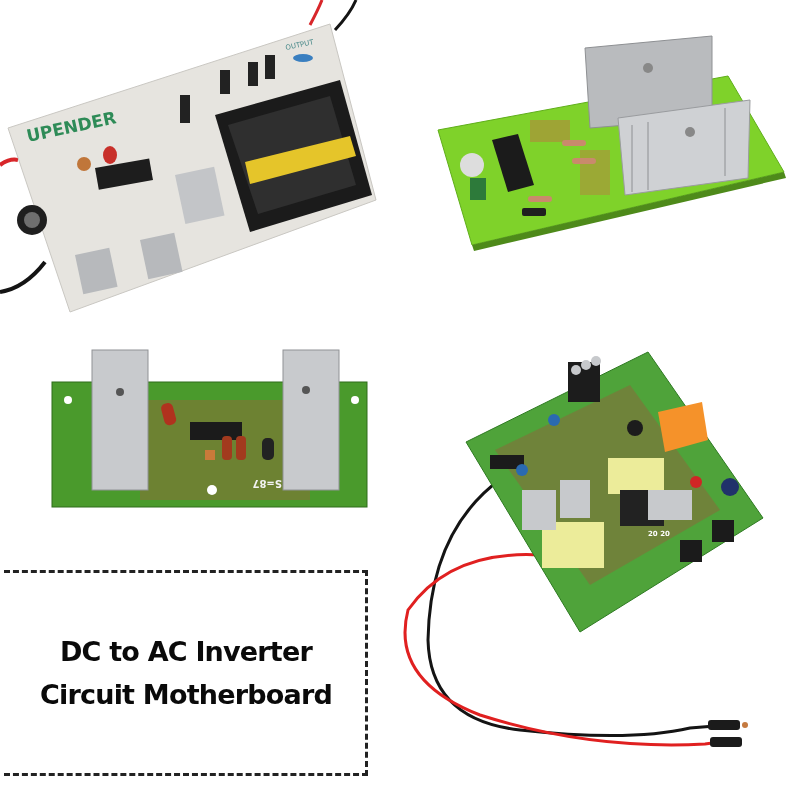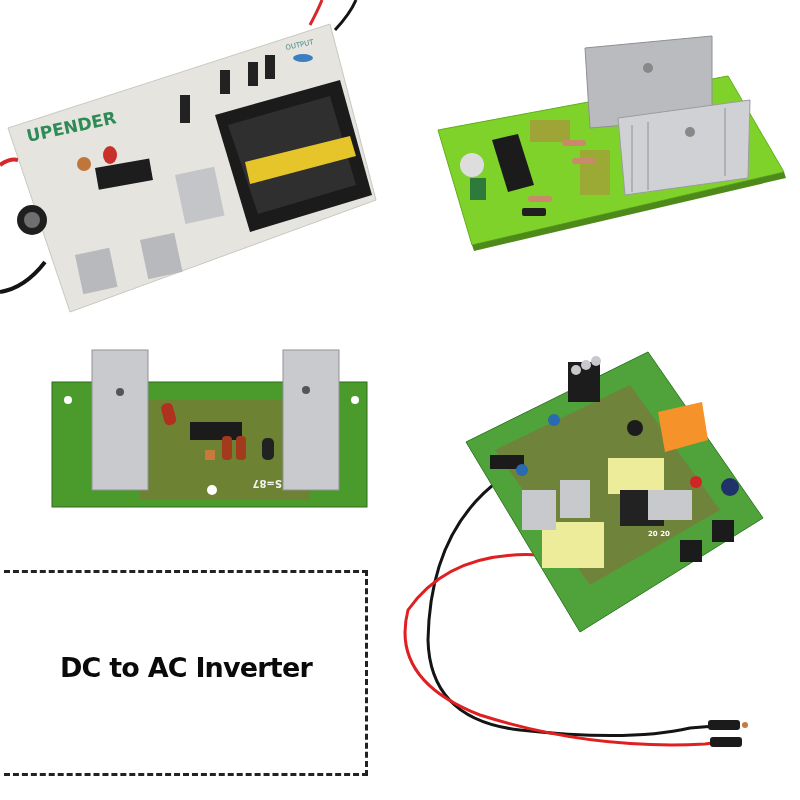--- a/index.html
+++ b/index.html
@@ -5,21 +5,21 @@
   html, body { margin: 0; padding: 0; }
   body { width: 800px; height: 800px; background: #ffffff; position: relative; overflow: hidden; font-family: "DejaVu Sans", sans-serif; }
   .caption-box {
     position: absolute; left: 4px; top: 570px; width: 364px; height: 206px;
     border-top: 3px dashed #222; border-right: 3px dashed #222; border-bottom: 3px dashed #222;
     box-sizing: border-box;
   }
   .caption-text {
     position: absolute; left: 0; top: 630px; width: 372px; text-align: center;
     font-family: "DejaVu Sans", sans-serif; font-weight: 900; font-size: 27px; line-height: 43px;
-    color: #0a0a0a; letter-spacing: -0.8px; margin-top: 16px;
+    color: #0a0a0a; letter-spacing: -0.8px;
   }
   .caption-text span { display: block; }
   svg { position: absolute; }
 </style>
 </head>
 <body>
 
 <svg style="left:0;top:0" width="400" height="320" viewBox="0 0 400 320">
 
   <path d="M310 25 Q318 10 322 0" stroke="#d8262a" stroke-width="3" fill="none"></path>
@@ -139,13 +139,14 @@
   <circle cx="306" cy="142" r="6" fill="#d02525"></circle>
 
   <rect x="290" y="200" width="22" height="22" fill="#1b1b1b"></rect>
   <rect x="322" y="180" width="22" height="22" fill="#1b1b1b"></rect>
   <text x="258" y="196" font-family="DejaVu Sans, sans-serif" font-weight="bold" font-size="7" fill="#fff">20 20</text>
 </svg>
 
 <div class="caption-box"></div>
 <div class="caption-text">
   <span>DC to AC Inverter</span>
+  <span>Circuit Motherboard</span>
 </div>
 
 </body></html>

